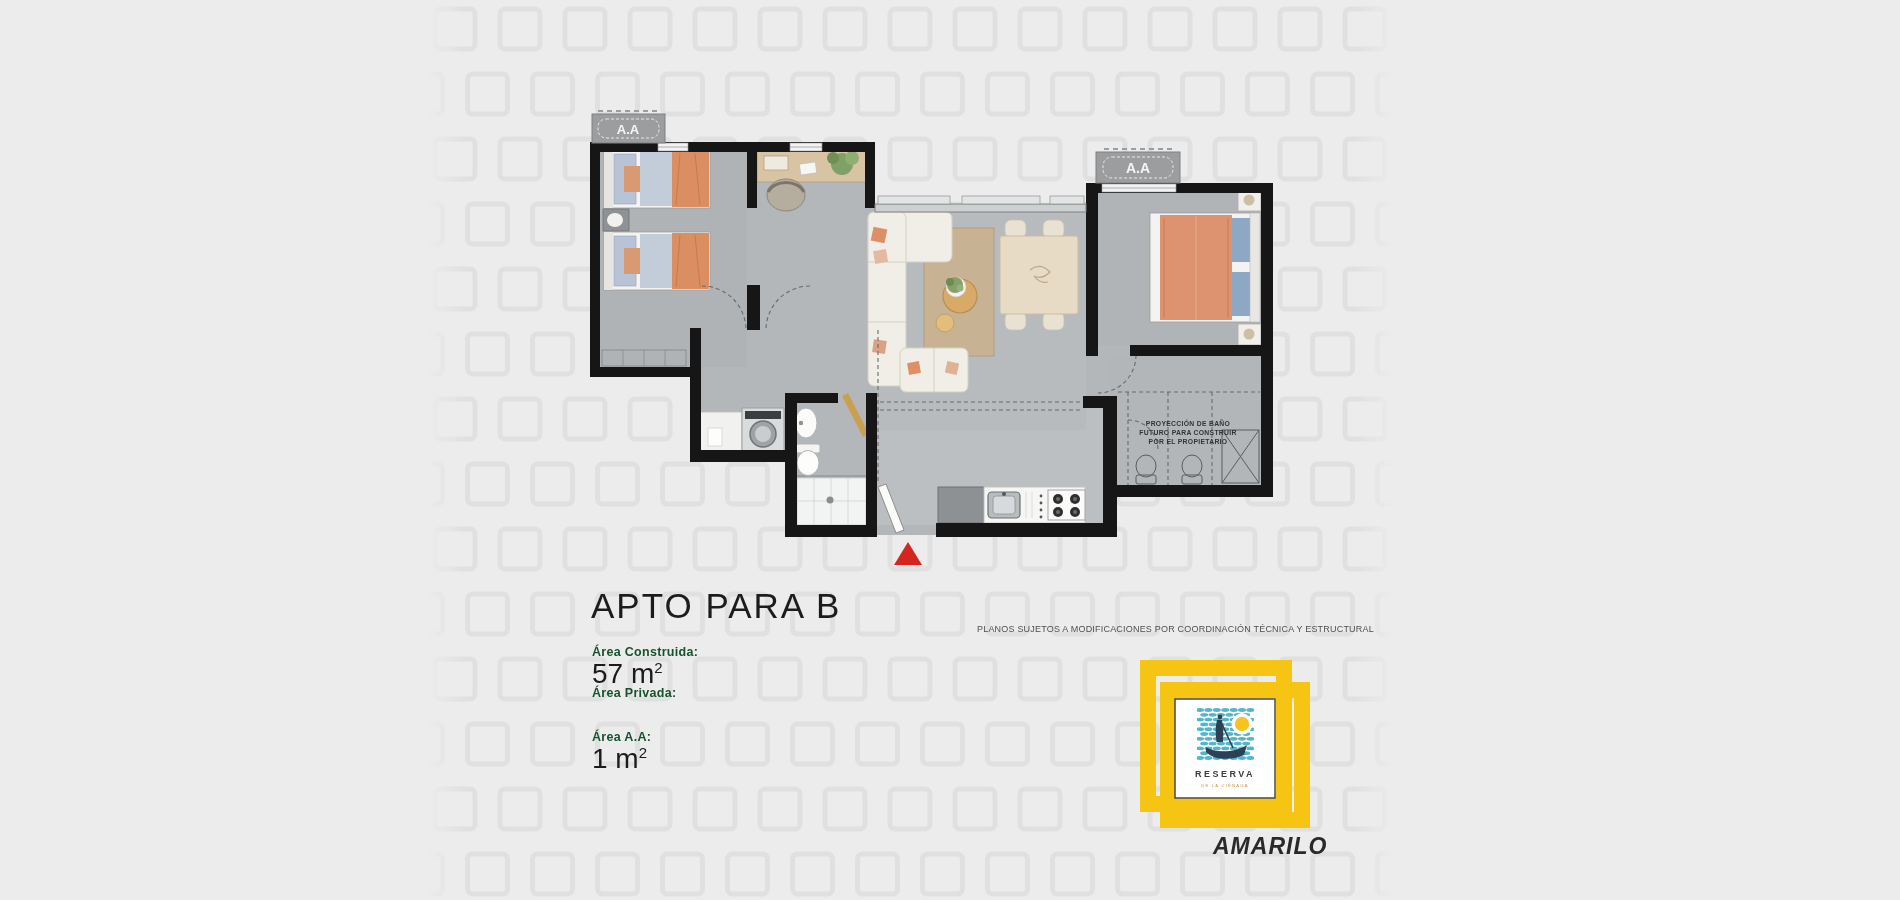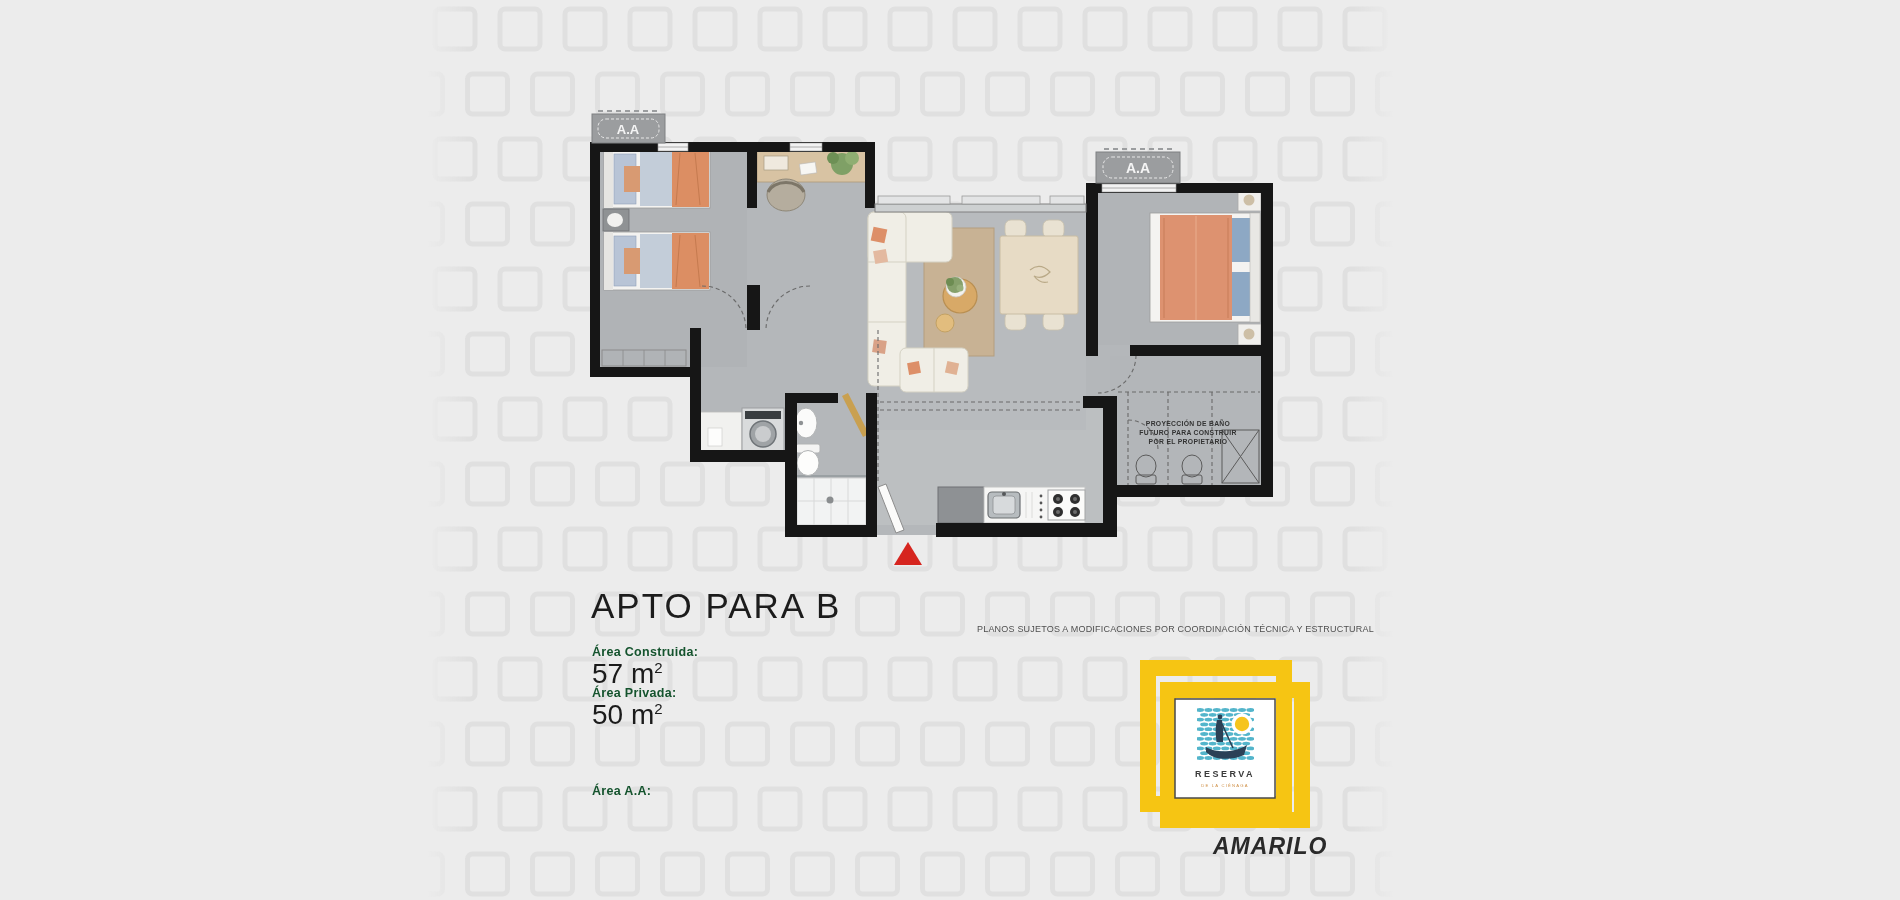--- a/index.html
+++ b/index.html
@@ -392,21 +392,21 @@
 </svg>
 
 <div class="abs title">APTO PARA B</div>
 
 <div class="abs area-group" style="top:645px">
   <div class="area-label">Área Construida:</div>
   <div class="area-value"><span>57</span><span> m</span><sup>2</sup></div>
 </div>
 <div class="abs area-group" style="top:686px">
   <div class="area-label">Área Privada:</div>
-  <div class="area-value"><span>50</span><span> m</span><sup>2</sup></div>
 </div>
-<div class="abs area-group" style="top:784px">
+<div class="abs area-group" style="top:730px">
   <div class="area-label">Área A.A:</div>
+  <div class="area-value"><span>1</span><span> m</span><sup>2</sup></div>
 </div>
 
 <div class="abs disclaimer">PLANOS SUJETOS A MODIFICACIONES POR COORDINACIÓN TÉCNICA Y ESTRUCTURAL</div>
 
 <div class="abs brand">AMARILO</div>
 
 </body></html>

